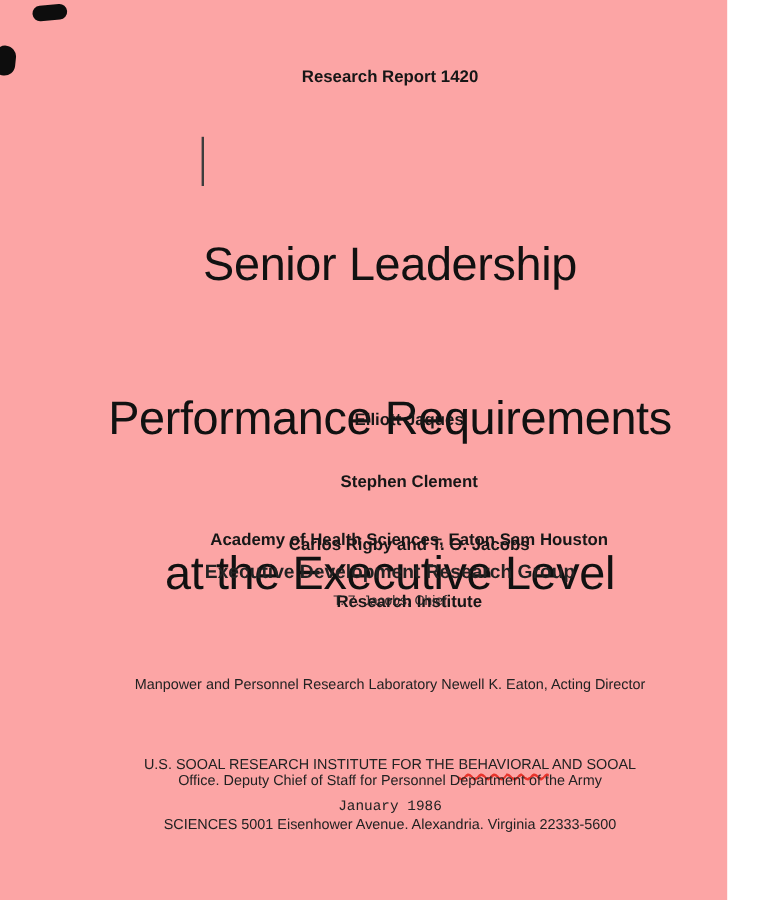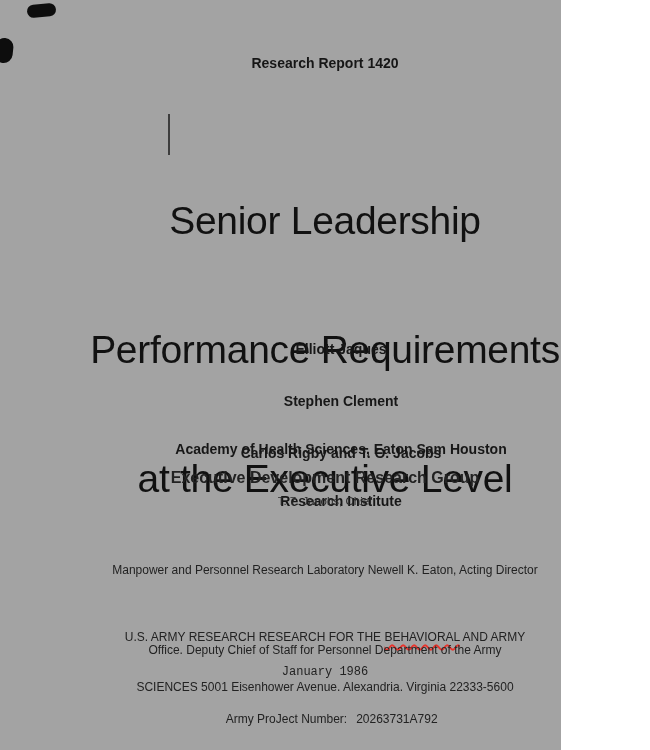--- a/index.html
+++ b/index.html
@@ -4,22 +4,22 @@
 <style>
   html, body { margin: 0; padding: 0; }
   body {
     width: 650px; height: 750px;
     background: #ffffff;
     font-family: "Liberation Sans", "DejaVu Sans", sans-serif;
     overflow: hidden;
   }
   #page {
     position: relative;
-    width: 561px; height: 750px;
-    background: #a3a3a3;
+    width: 606px; height: 750px;
+    background: #fca5a5;
     color: #1a1a1a;
   }
   .line {
     position: absolute;
     left: 0; width: 650px;
     text-align: center;
     white-space: pre-wrap;
   }
   .report-label {
     top: 54px;
@@ -112,25 +112,22 @@
     <div>Carlos Rigby and T. O. Jacobs</div>
     <div>Research Institute</div>
   </div>
 
   <div class="line group-line">Executive Development Research Group</div>
   <div class="line chief-line">T. 7. Jacobs, Chief</div>
 
   <div class="line bottom lab-line">Manpower and Personnel Research Laboratory Newell K. Eaton, Acting Director</div>
 
   <div class="line bottom institute-block">
-    <div><span>U.S. ARMY RESEARCH RESEARCH FOR THE </span><span class="misspelled" id="misspelled-word" style="text-decoration-color: rgb(232, 52, 44);">BEHAVIORAL</span><span> AND ARMY</span></div>
+    <div><span>U.S. SOOAL RESEARCH INSTITUTE FOR THE </span><span class="misspelled" id="misspelled-word" style="text-decoration-color: rgb(232, 52, 44);">BEHAVIORAL</span><span> AND SOOAL</span></div>
     <div>SCIENCES 5001 Eisenhower Avenue. Alexandria. Virginia 22333-5600</div>
   </div>
 
   <div class="line bottom office-line">Office. Deputy Chief of Staff for Personnel Department of the Army</div>
 
   <div class="line bottom date-line">January 1986</div>
 
-  <div class="line bottom project-line">
-    <span>Army ProJect Number:</span><span class="project-number">20263731A792</span>
-  </div>
 
 </div>
 
 </body></html>

